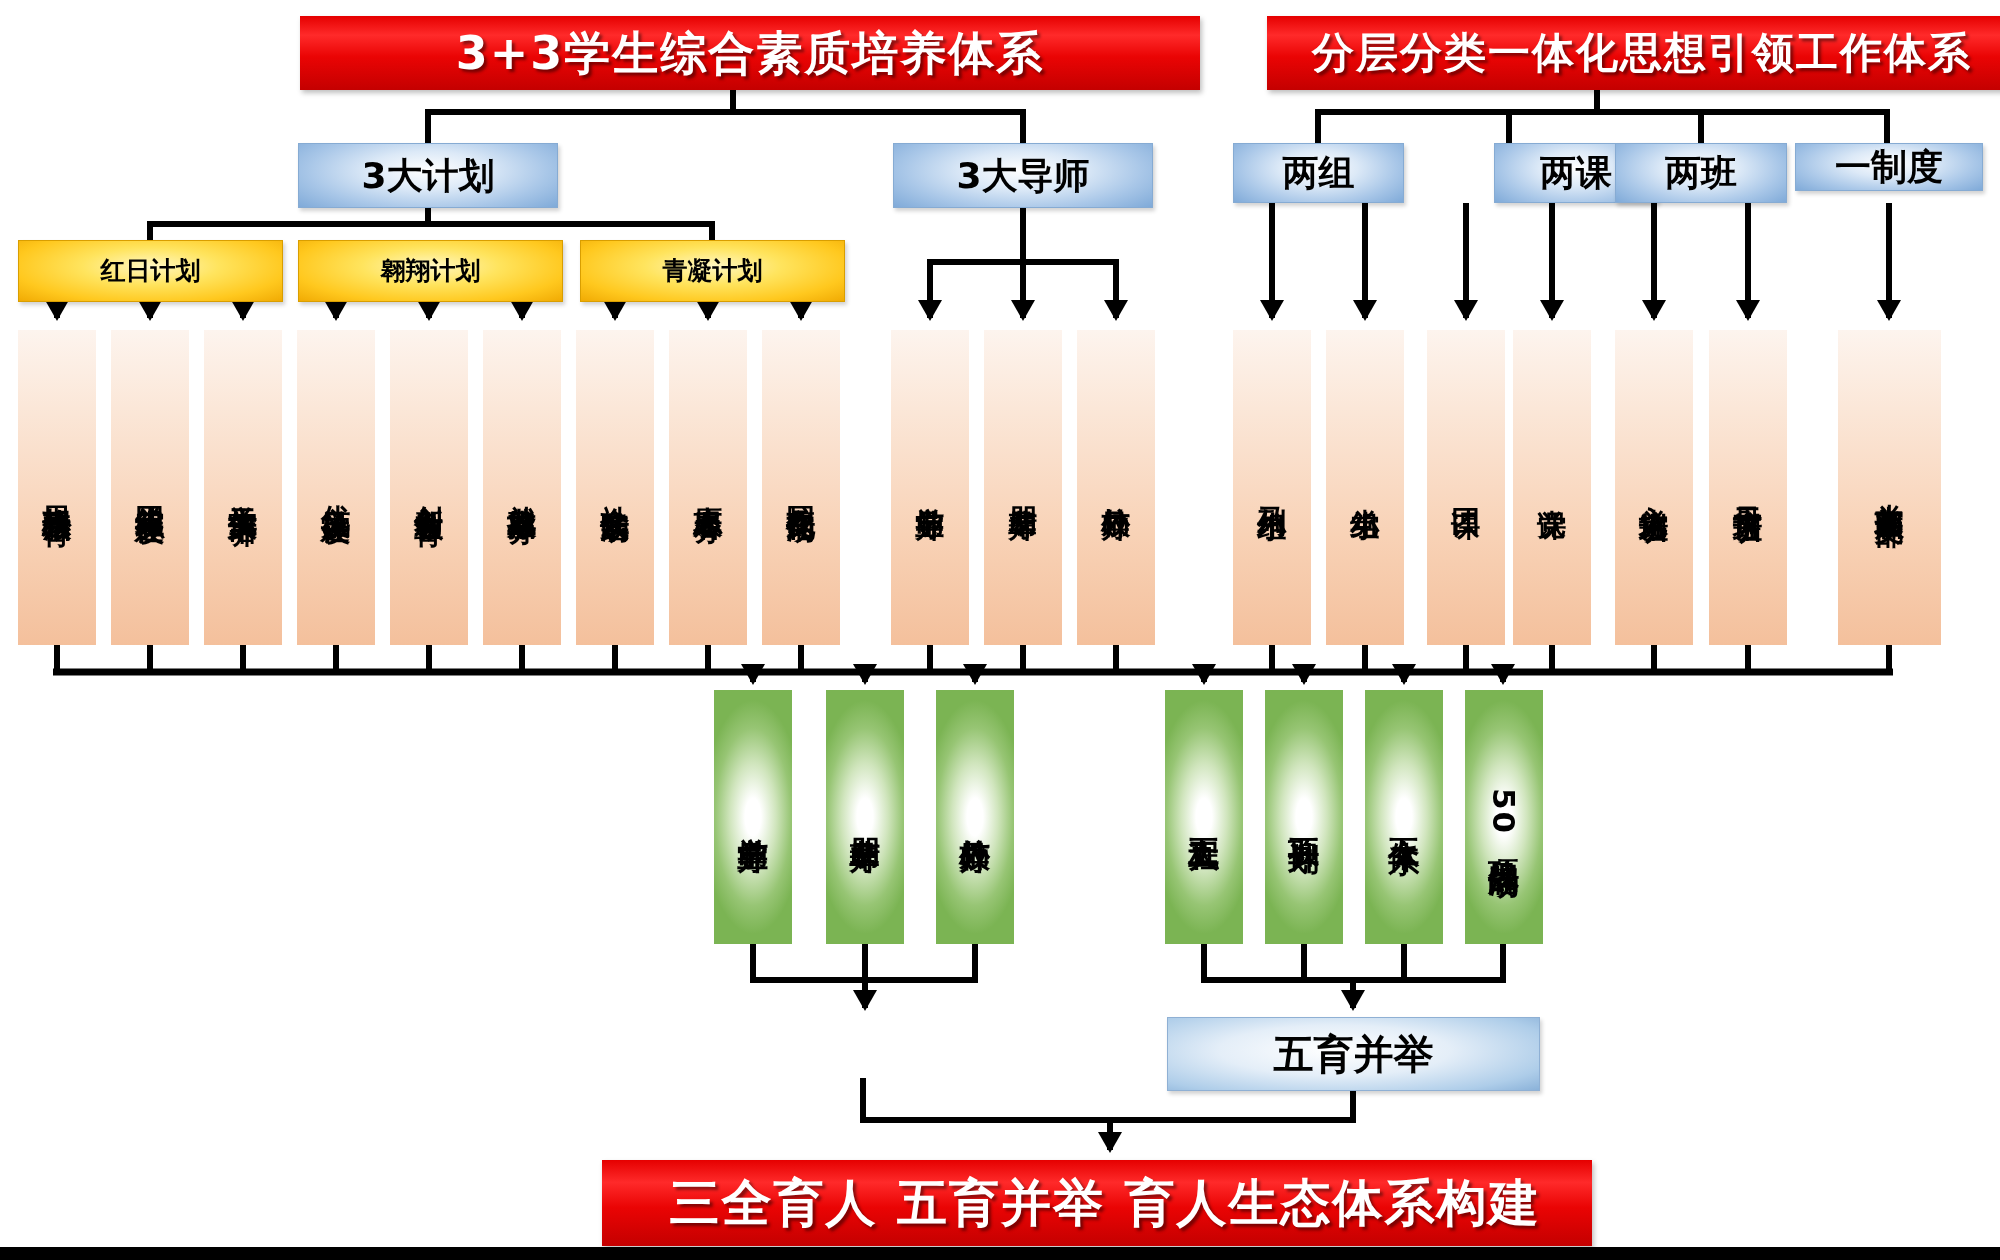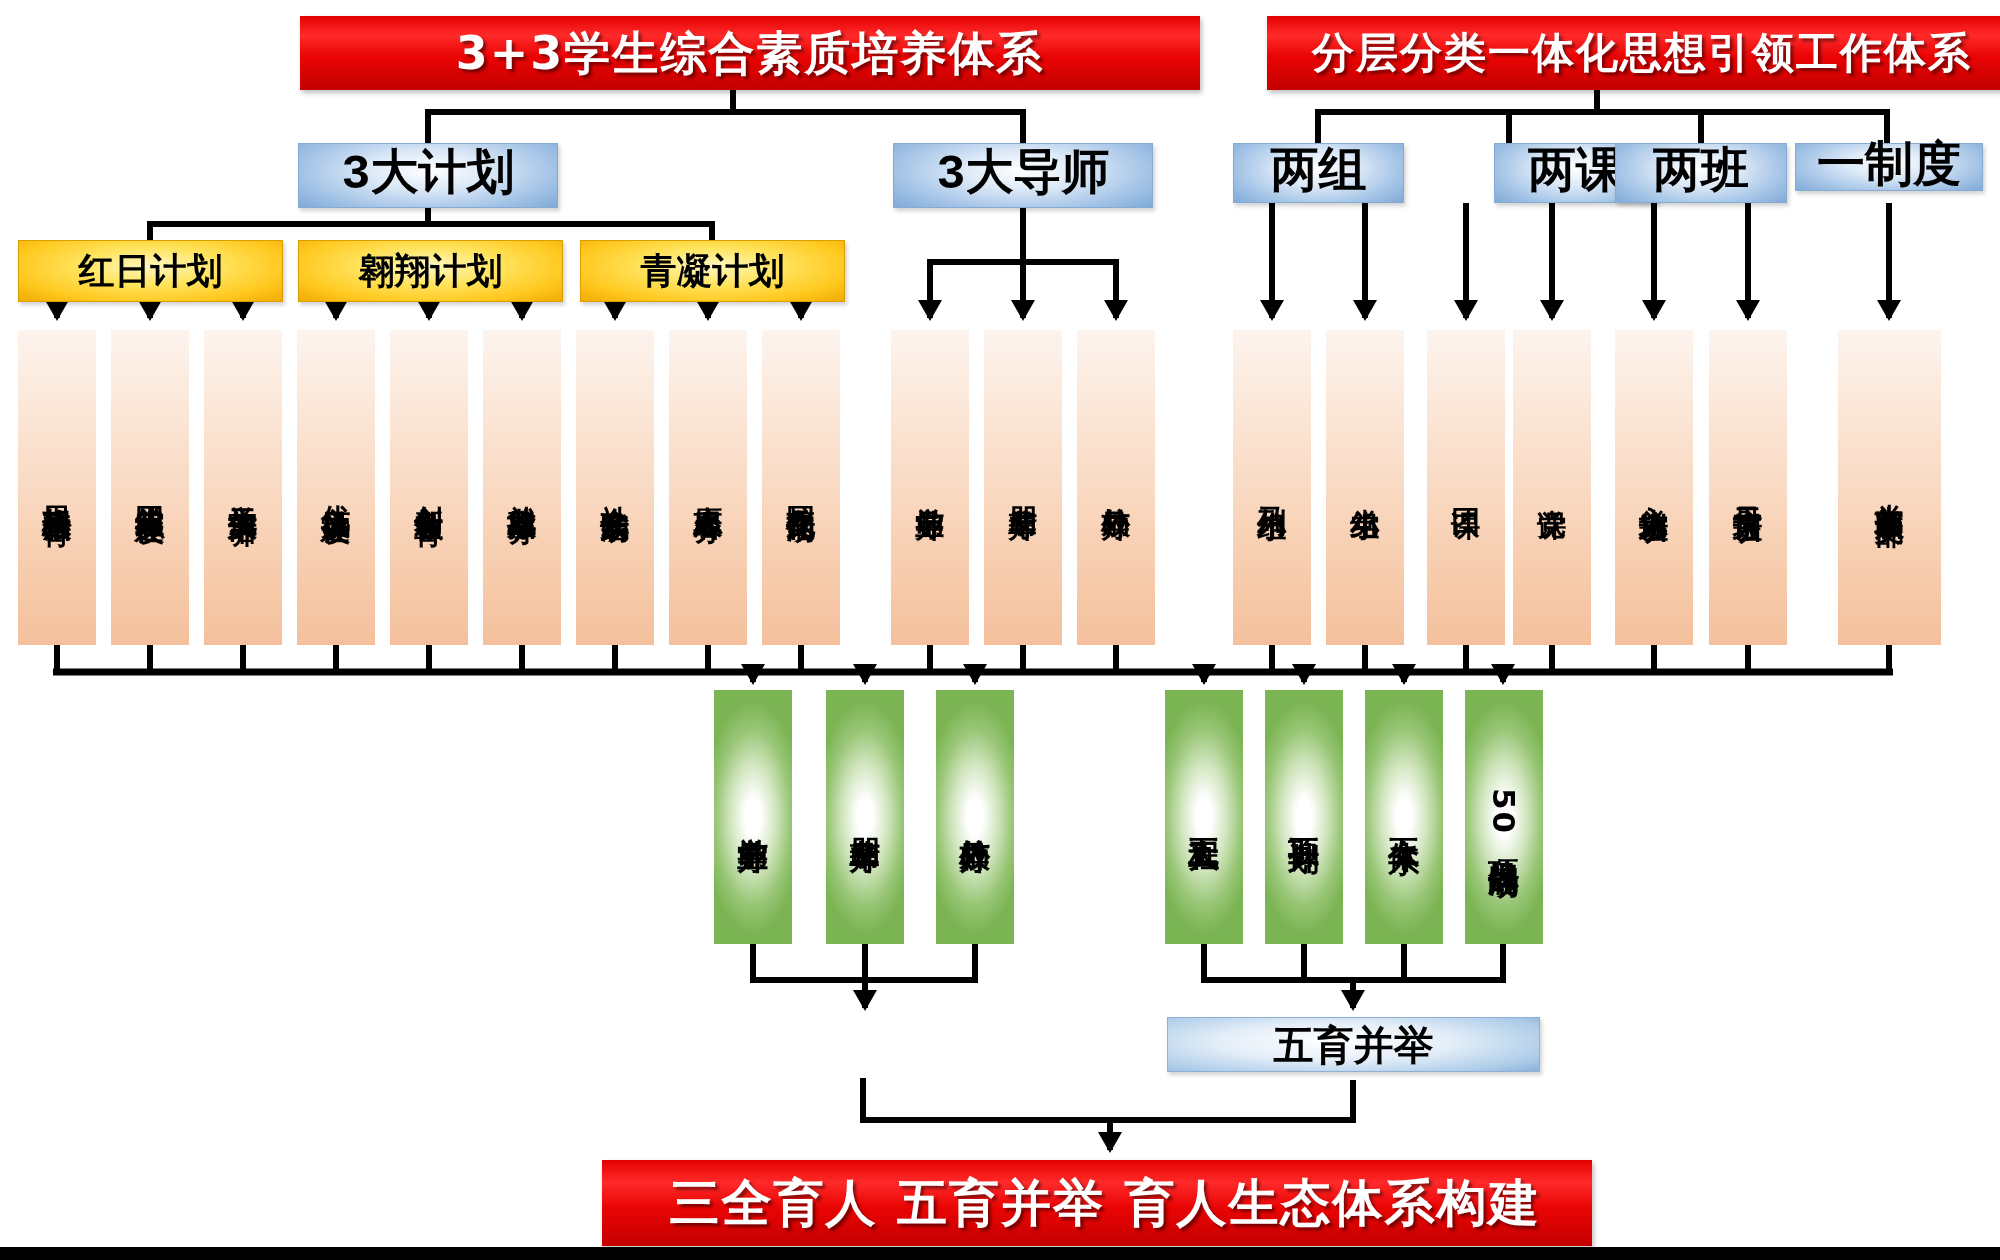--- a/index.html
+++ b/index.html
@@ -40,21 +40,21 @@
     background:radial-gradient(ellipse 64% 46% at 50% 50%,#ffffff 0%,#ffffff 16%,#d0e5bd 46%,#97c574 76%,#7bb453 100%);
     font-size:31px;letter-spacing:2px;
   }
   .res{
     background:radial-gradient(ellipse 78% 88% at 45% 45%,#ffffff 0%,#e4eef8 40%,#aecde9 76%,#7fa9d4 100%);
     border:1px solid #8fb0d4;
     box-shadow:2px 3px 4px rgba(0,0,0,0.18);
   }
   .blackbar{background:#000;}
   .f46{font-size:46px;} .f42{font-size:42px;margin-left:45px;} .f50{font-size:50px;padding-left:16px;}
-  .f38{font-size:48px;font-family:Liberation Mono, monospace;} .f36{font-size:36px;} .f40{font-size:40px;}
+  .f38{font-size:36px;} .f36{font-size:25px;} .f40{font-size:40px;}
 </style>
 </head>
 <body>
 
 <div id="canvas">
 
   <svg id="wires" width="2000" height="1260" viewBox="0 0 2000 1260">
     <defs>
       <marker id="ah" markerUnits="userSpaceOnUse" markerWidth="24" markerHeight="26" refX="18" refY="12" orient="auto">
         <path d="M0,0 L21,12 L0,24 z" fill="#000"></path>
@@ -186,19 +186,19 @@
   <div class="abs box col vtext" style="left:1838px;top:330px;width:103px;height:315px;">党支部联系团支部</div>
 
   <div class="abs box green vtext" style="left:714px;top:690px;width:78px;height:254px;">学业导师</div>
   <div class="abs box green vtext" style="left:826px;top:690px;width:78px;height:254px;">朋辈导师</div>
   <div class="abs box green vtext" style="left:936px;top:690px;width:78px;height:254px;">校外导师</div>
   <div class="abs box green vtext" style="left:1165px;top:690px;width:78px;height:254px;">五大工程</div>
   <div class="abs box green vtext" style="left:1265px;top:690px;width:78px;height:254px;">五项计划</div>
   <div class="abs box green vtext" style="left:1365px;top:690px;width:78px;height:254px;">五个体系</div>
   <div class="abs box green vtext" style="left:1465px;top:690px;width:78px;height:254px;">50项品牌活动</div>
 
-  <div class="abs box res f40" style="left:1167px;top:1017px;width:373px;height:55px;">五育并举</div>
+  <div class="abs box res f40" style="left:1167px;top:1017px;width:373px;height:74px;">五育并举</div>
 
   <div class="abs box banner f50" style="left:602px;top:1160px;width:990px;height:86px;">三全育人 五育并举 育人生态体系构建</div>
 
   <div class="abs blackbar" style="left:0;top:1247px;width:2000px;height:13px;"></div>
 
 </div>
 
 </body></html>

